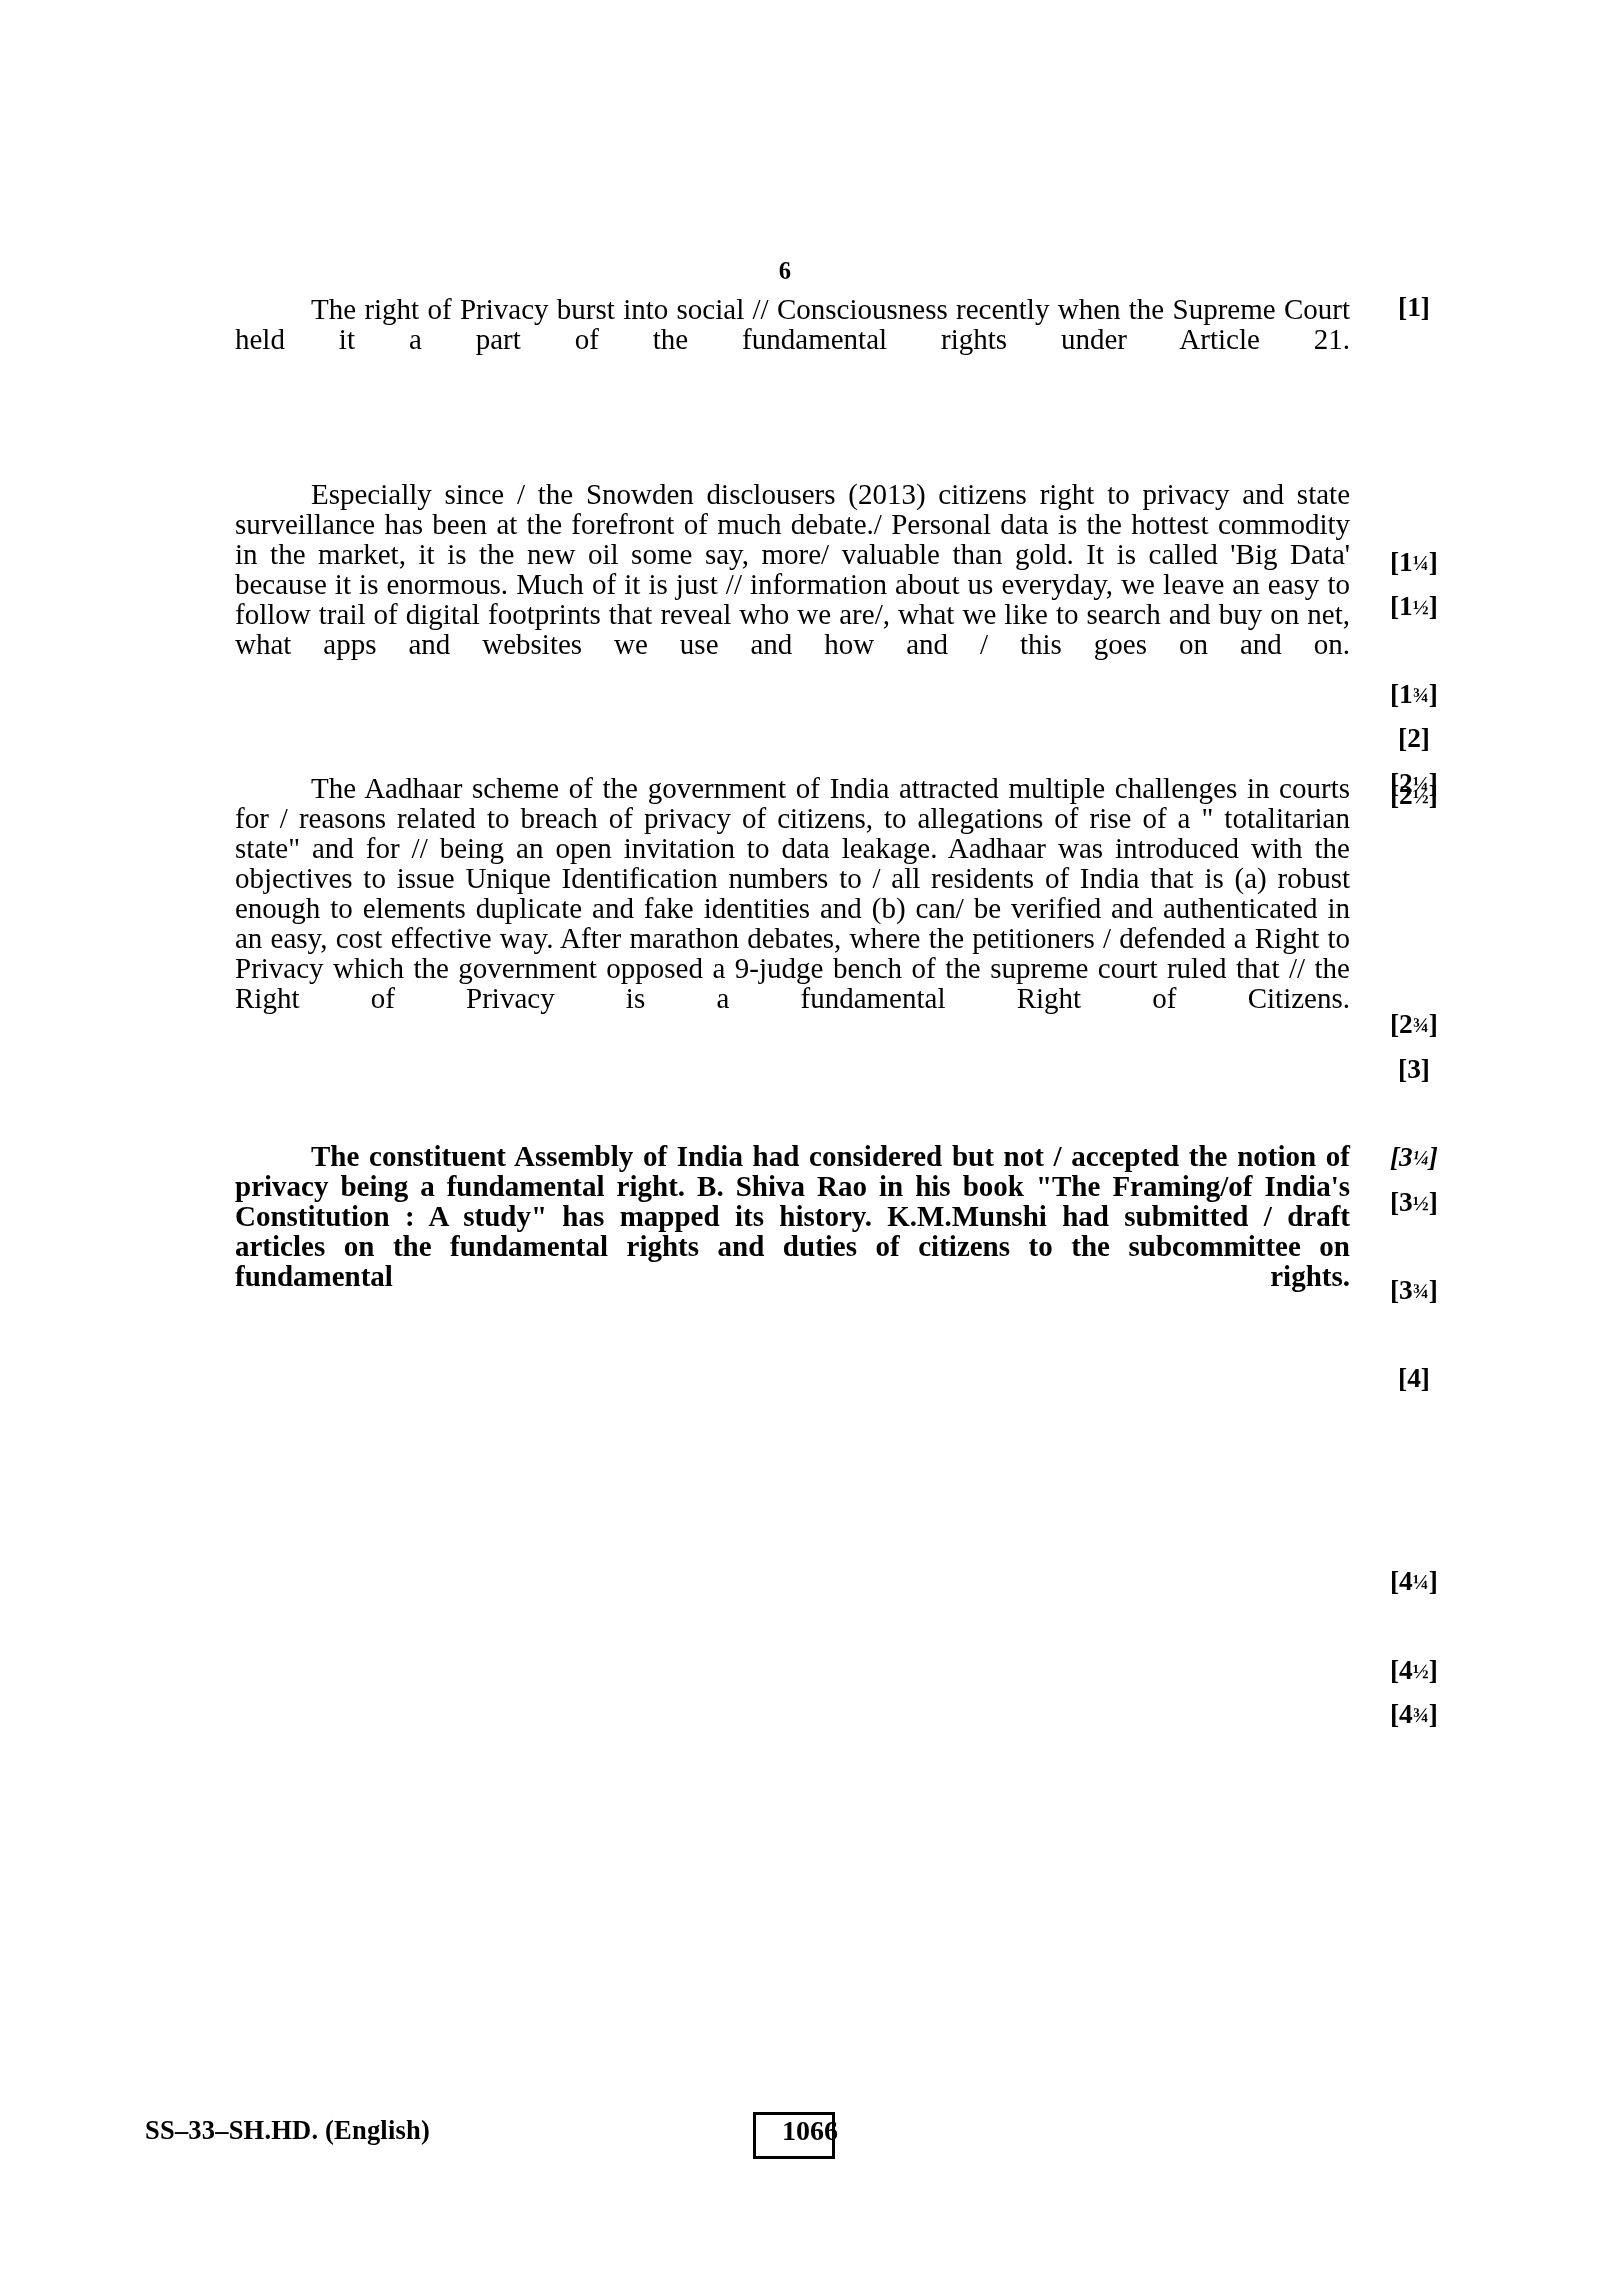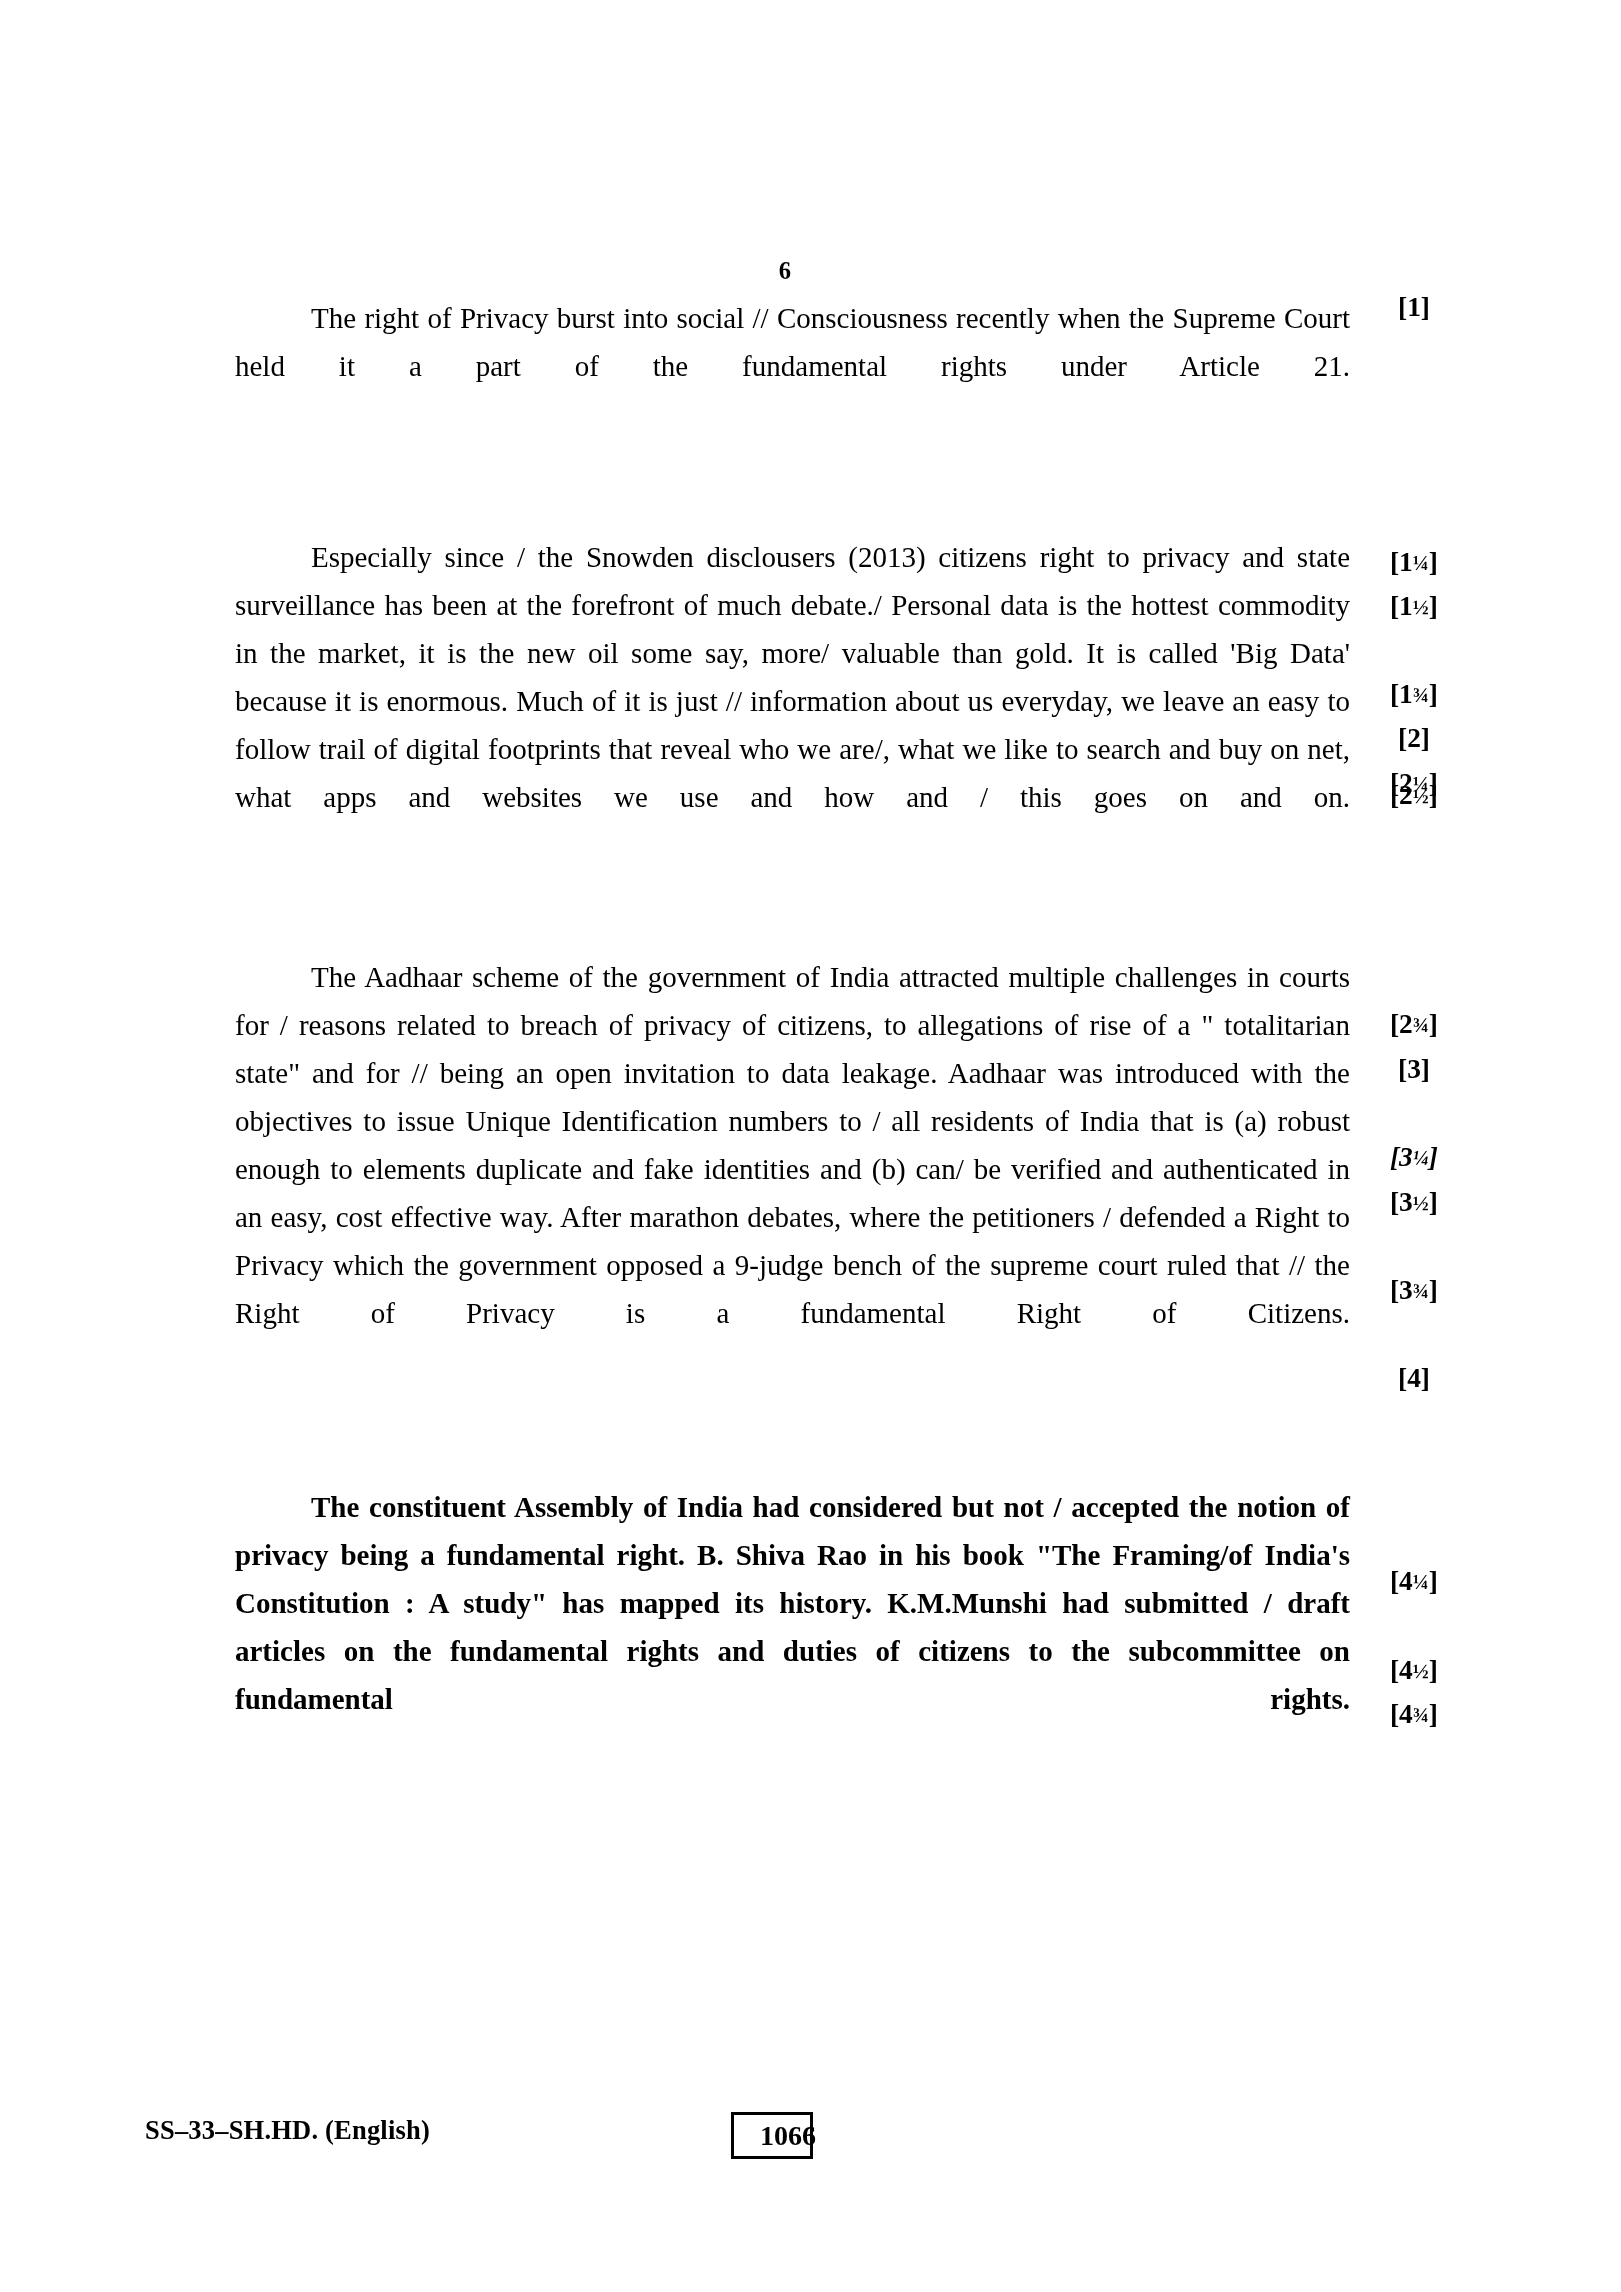--- a/index.html
+++ b/index.html
@@ -42,21 +42,21 @@
   .content {
     position: absolute;
     left: 235px;
     top: 294px;
     width: 1115px;
   }
 
   .para {
     position: relative;
     font-size: 29px;
-    line-height: 48px;
+    line-height: 30px;
     text-align: justify;
     text-justify: inter-word;
     text-indent: 76px;
     margin: 0;
     word-spacing: 0.5px;
   }
   .para.p1 { margin-bottom: 95px; }
   .para.p2 { margin-bottom: 84px; }
   .para.p3 { margin-bottom: 98px; }
   .para.p4 { margin-bottom: 0; font-weight: bold; }
@@ -97,28 +97,27 @@
     left: 145px;
     top: 2115px;
     font-size: 26.5px;
     font-weight: bold;
     letter-spacing: 0.2px;
     white-space: nowrap;
     font-family: Liberation Serif, serif;
   }
   .footer-box {
     position: absolute;
-    left: 731px;
+    left: 753px;
     top: 2112px;
     width: 82px;
     height: 47px;
     border: 3.9px solid #000000;
     box-sizing: border-box;
     display: flex;
-    align-items: center;
     justify-content: center;
     font-size: 28px;
     font-weight: bold;
     background: #ffffff;
     padding-left: 32px;
   }
 </style>
 </head>
 <body>
 

